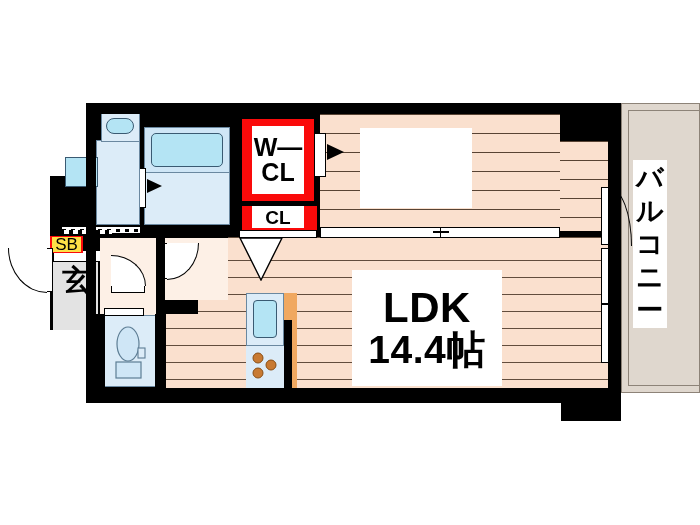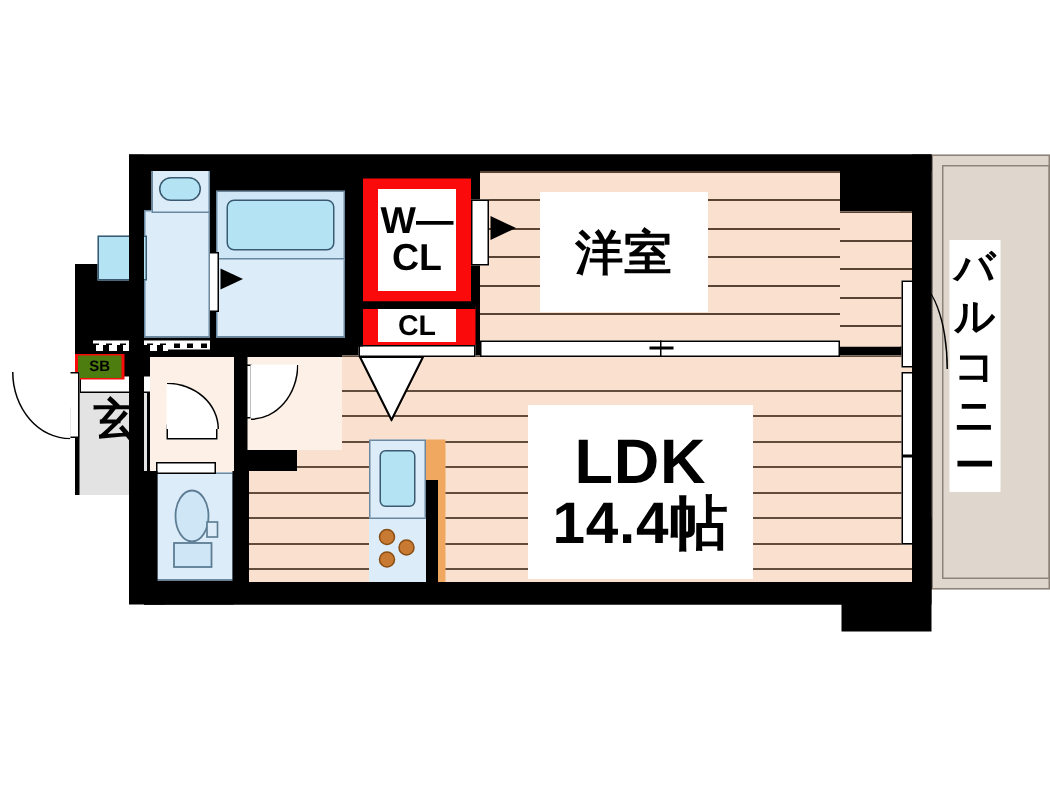--- a/index.html
+++ b/index.html
@@ -55,22 +55,22 @@
           display:flex;align-items:center;justify-content:center;
           flex-direction:column;line-height:1.0;}
 
   #wcl-box{left:242px;top:119px;width:72px;height:82px;}
   #wcl-txt{left:252px;top:126px;width:52px;height:68px;font-size:25px;}
   #cl-box{left:239px;top:204px;width:78px;height:26px;}
   #cl-txt{left:252px;top:206px;width:52px;height:22px;font-size:19px;}
 
   #sb-box{left:50px;top:236px;width:33px;height:17px;}
   #sb-txt{position:absolute;left:52px;top:237px;width:29px;height:15px;
-          background:#4d7c0f;display:flex;align-items:center;justify-content:center;
-          font-size:10px;font-weight:700;color:#000;}
+          background:#fde047;display:flex;align-items:center;justify-content:center;
+          font-size:17px;font-weight:400;color:#000;}
 
   #genkan-txt{left:60px;top:263px;width:34px;height:36px;font-size:29px;
               background:transparent;}
 
   #balc-txt{left:633px;top:160px;width:34px;height:166px;background:#ffffff;
             display:flex;flex-direction:column;align-items:center;
             justify-content:flex-start;font-size:27px;font-weight:700;
             color:#000;line-height:1.22;padding-top:2px;}
 
   
@@ -108,21 +108,20 @@
   <div class="abs white" style="left:50px;top:103px;width:46px;height:73px;"></div>
   <div class="abs white" style="left:0px;top:103px;width:50px;height:300px;"></div>
   <div class="abs white" style="left:0px;top:330px;width:96px;height:195px;"></div>
 
   <div class="abs floor hatch" style="left:320px;top:114px;width:280px;height:117px;"></div>
 
   <div class="abs wall" style="left:560px;top:114px;width:40px;height:27px;"></div>
   <div class="abs floor hatch" style="left:560px;top:141px;width:48px;height:90px;"></div>
 
   <div class="lbl" id="lbl-yoshitsu">
-    <span class="l1">洋室</span>
   </div>
 
   <div class="abs floor hatch-fine" style="left:166px;top:243px;width:442px;height:145px;"></div>
 
   <div class="abs floor hatch-fine" style="left:228px;top:237px;width:380px;height:10px;"></div>
 
   <div class="lbl" id="lbl-ldk">
     <span class="l1">LDK</span>
     <span class="l2">14.4帖</span>
   </div>

